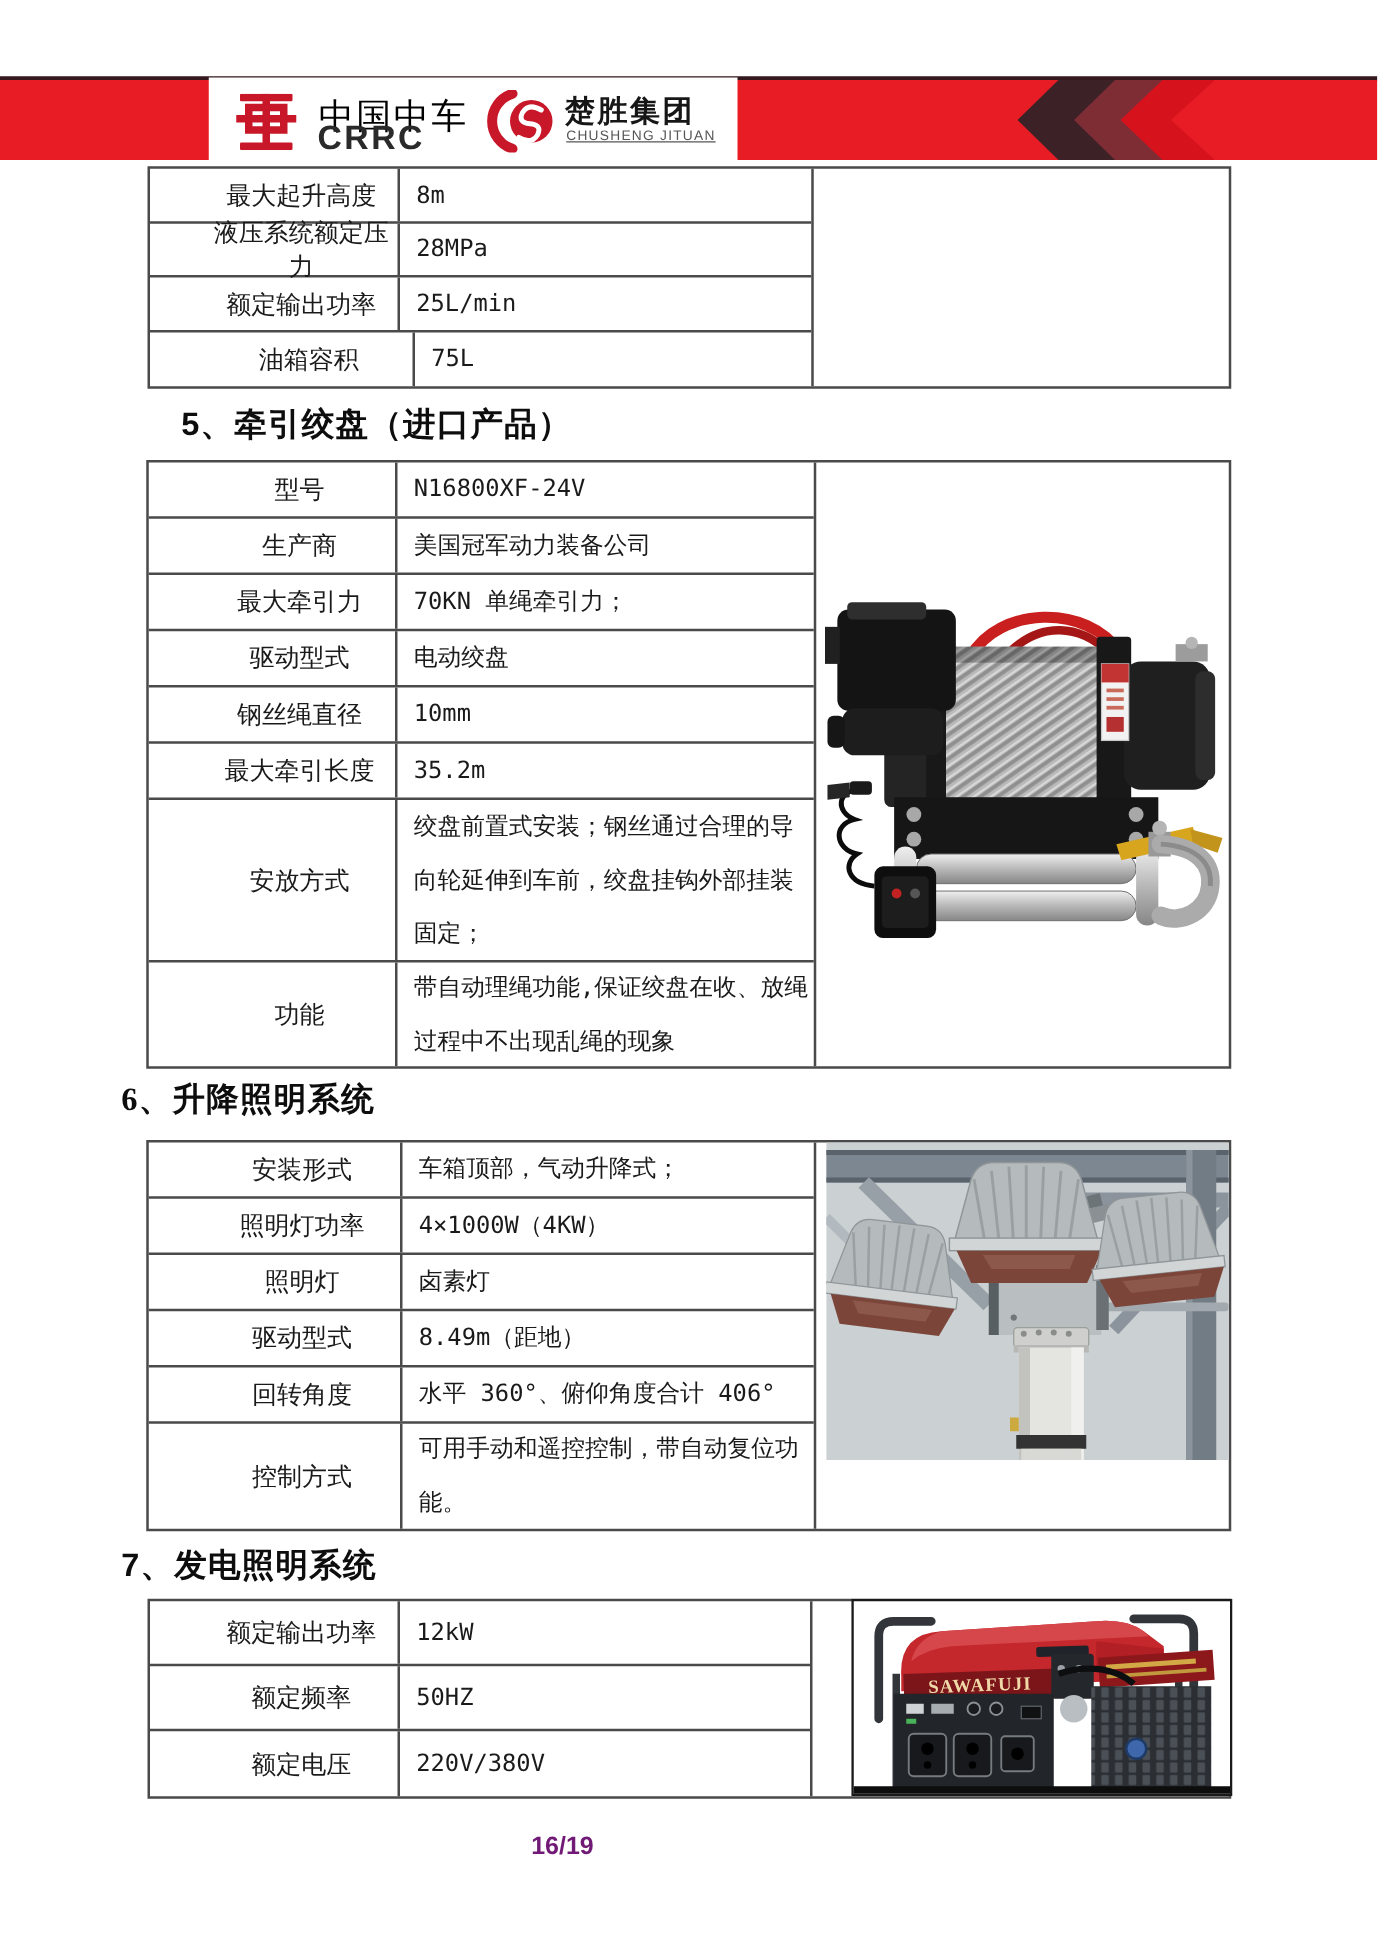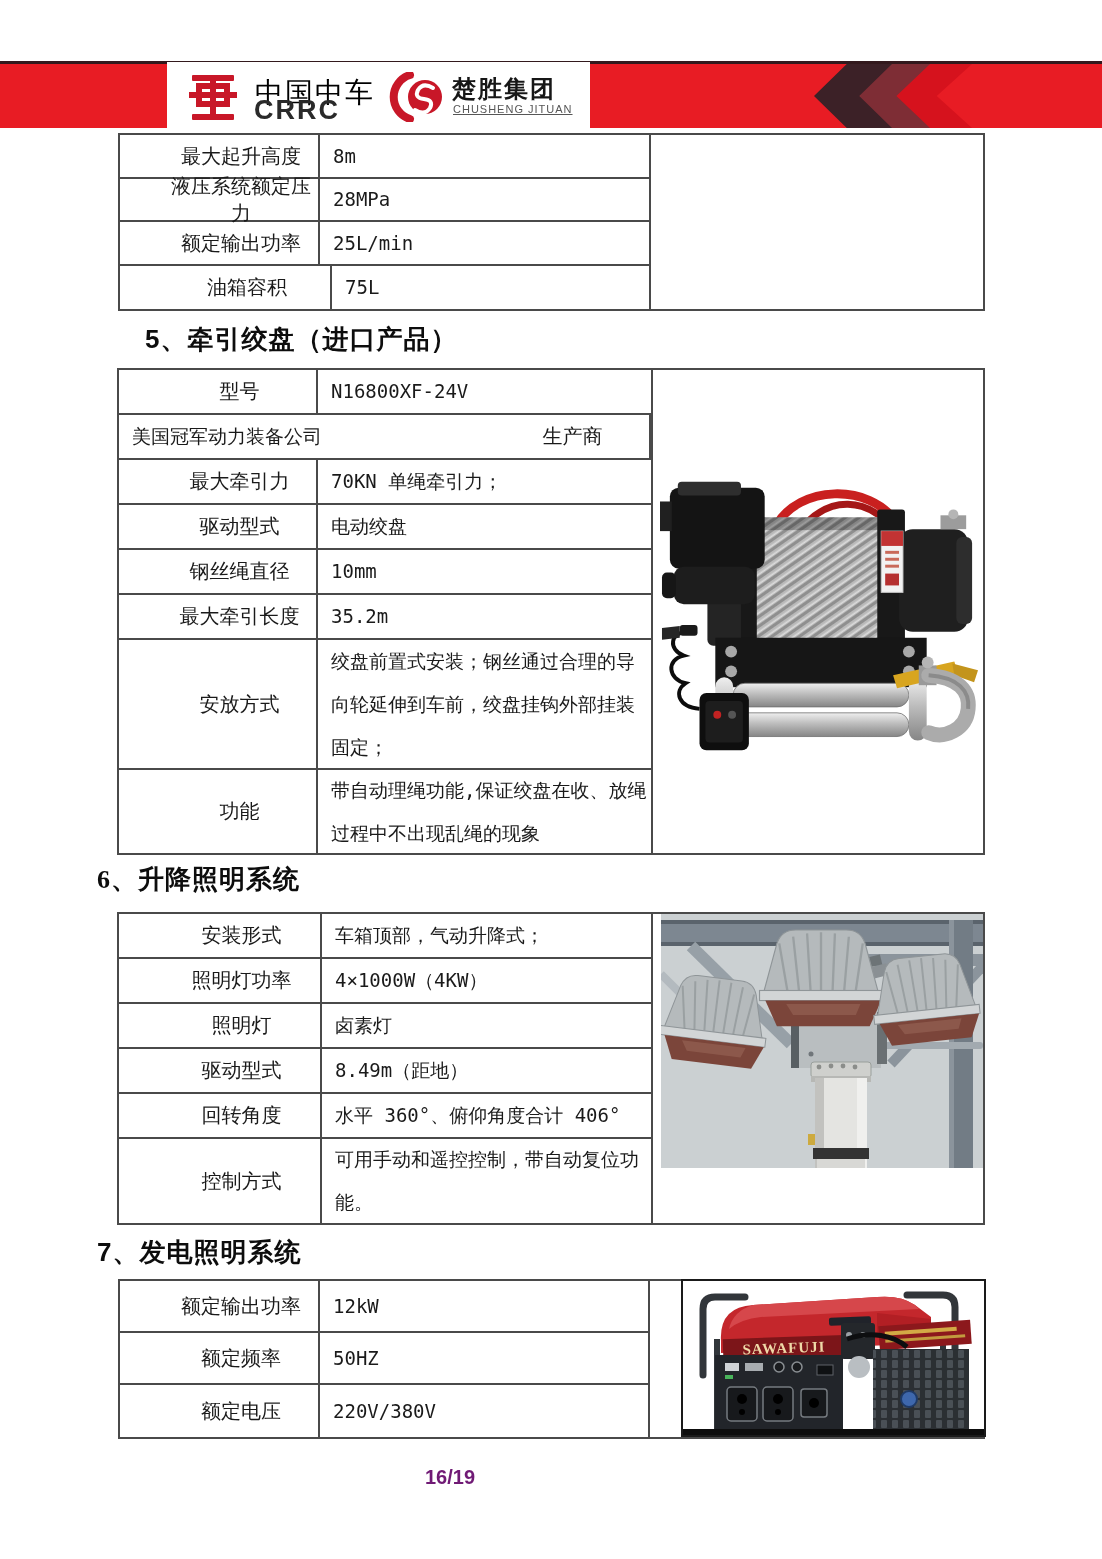--- a/index.html
+++ b/index.html
@@ -105,22 +105,22 @@
 
   <div class="heading" style="top:322px;margin-left:48px;">5、牵引绞盘（进口产品）</div>
 
   <div class="spec-table" style="left:117px;top:368px;width:868px;height:487px;">
     <div class="rows" style="width:534px;">
       <div class="tr" style="height:45px">
         <div class="td label" style="width:199px">型号</div>
         <div class="td value">N16800XF-24V</div>
       </div>
       <div class="tr" style="height:45px">
+        <div class="td label" style="width:199px">生产商</div>
         <div class="td value">美国冠军动力装备公司</div>
-        <div class="td label" style="width:199px">生产商</div>
       </div>
       <div class="tr" style="height:45px">
         <div class="td label" style="width:199px">最大牵引力</div>
         <div class="td value">70KN 单绳牵引力；</div>
       </div>
       <div class="tr" style="height:45px">
         <div class="td label" style="width:199px">驱动型式</div>
         <div class="td value">电动绞盘</div>
       </div>
       <div class="tr" style="height:45px">

